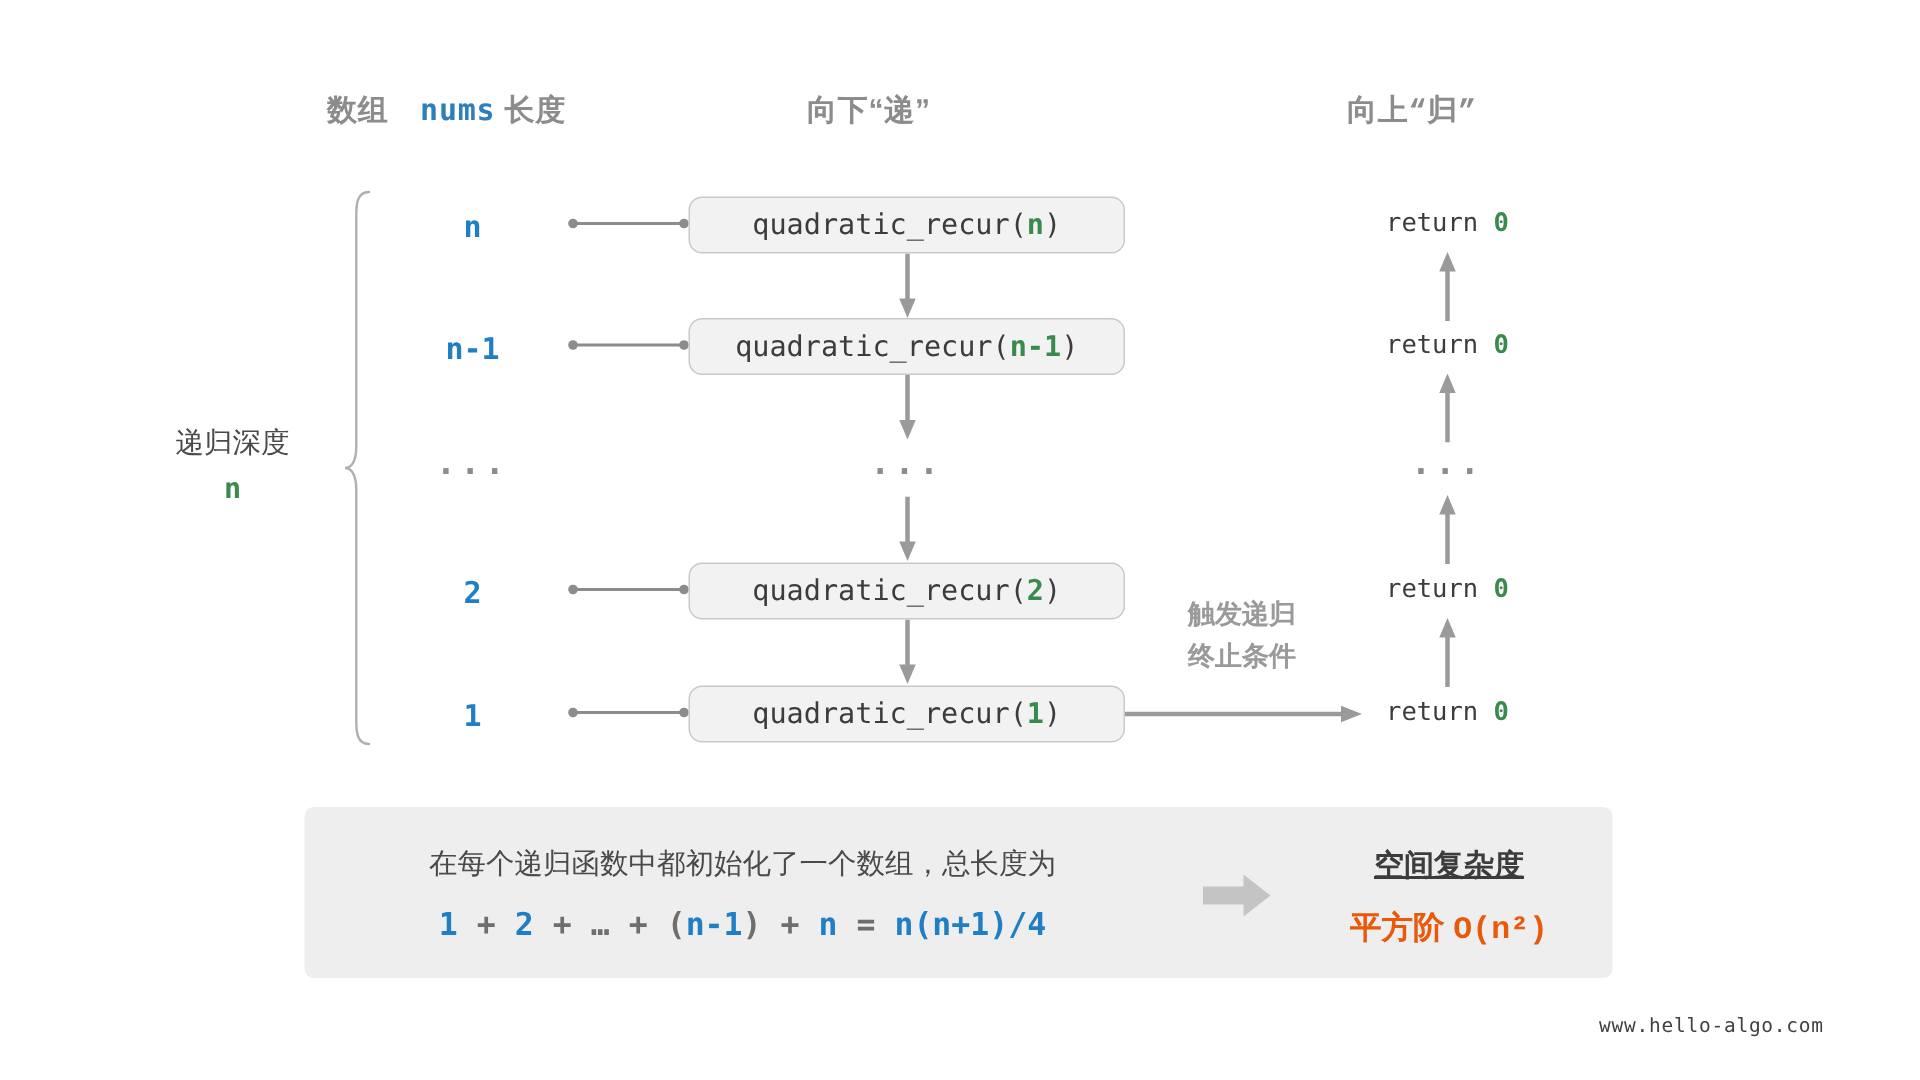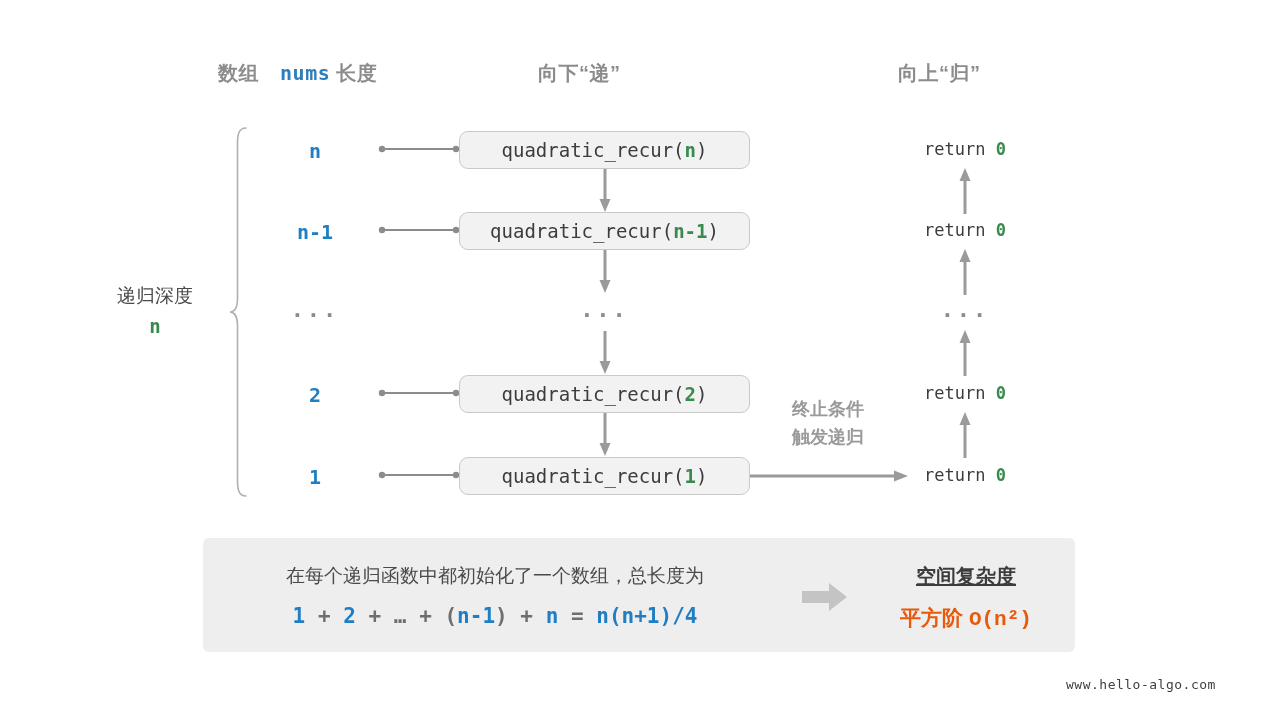--- a/index.html
+++ b/index.html
@@ -167,21 +167,21 @@
 <body>
 
 <div class="abs col-head" style="left:218px; top:60px;">
   <span>数组</span>
   <span class="mono-blue">nums</span>
   <span>长度</span>
 </div>
 
 <div class="abs col-head" style="left:538px; top:60px;">向下“递”</div>
 
-<div class="abs col-head" style="left:898px; top:60px;">向上“归”</div>
+<div class="abs col-head" style="left:898px; top:60px;font-family:Liberation Mono, monospace;">向上“归”</div>
 
 <div class="abs depth-label" style="left:80px; top:281px; width:150px;">
   <div>递归深度</div>
   <div class="n">n</div>
 </div>
 
 <div class="abs brace" style="left:228px; top:126px;">
   <svg width="26" height="372" viewBox="0 0 26 372" fill="none" xmlns="http://www.w3.org/2000/svg" aria-hidden="true">
     <path d="M18 2 C10 2 9.5 10 9.5 18 L9.5 172 C9.5 182 6 186 2 186 C6 186 9.5 190 9.5 200 L9.5 354 C9.5 362 10 370 18 370" stroke="#b0b0b0" stroke-width="1.6" fill="none" stroke-linecap="round"></path>
   </svg>
@@ -338,22 +338,22 @@
 <div class="abs ret" style="left:880px; top:465px; width:170px;">
   <span>return</span>
   <span class="zero">0</span>
 </div>
 
 <div class="abs arrow" style="left:958px; top:410px;">
   <svg width="14" height="48" viewBox="0 0 14 48" xmlns="http://www.w3.org/2000/svg" aria-hidden="true"></svg>
 </div>
 
 <div class="abs annot" style="left:758px; top:396px; width:140px;">
+  <div>触发递归</div>
   <div>终止条件</div>
-  <div>触发递归</div>
 </div>
 
 <div class="abs summary" style="left:203px; top:538px; width:872px; height:114px;"></div>
 
 <div class="abs sum-text" style="left:210px; top:563px; width:570px;">在每个递归函数中都初始化了一个数组，总长度为</div>
 
 <div class="abs formula" style="left:210px; top:604px; width:570px;">
   <span class="b">1</span>
   <span class="op">+</span>
   <span class="b">2</span>

